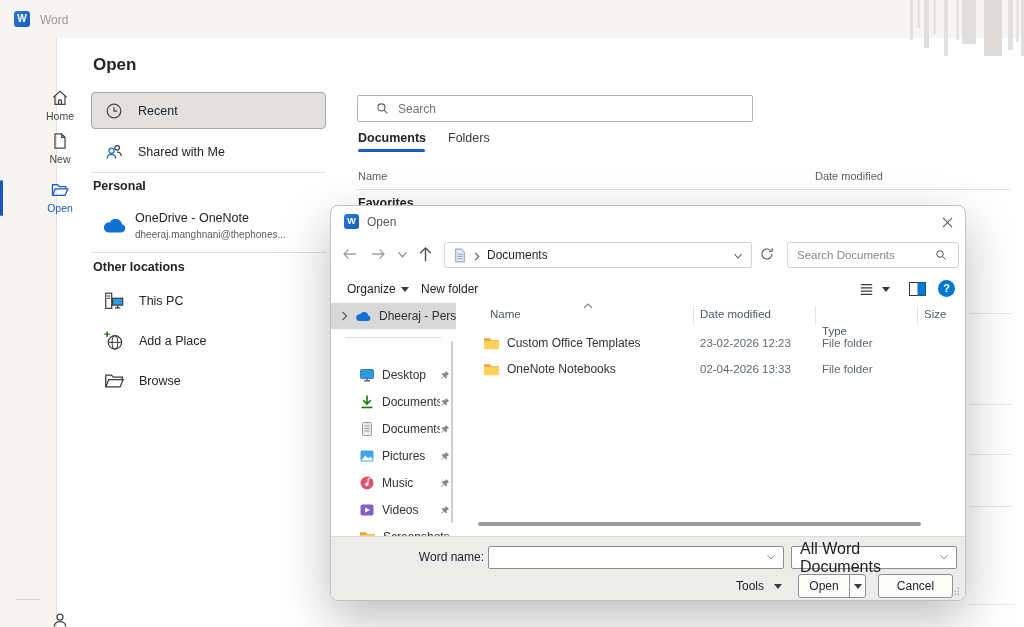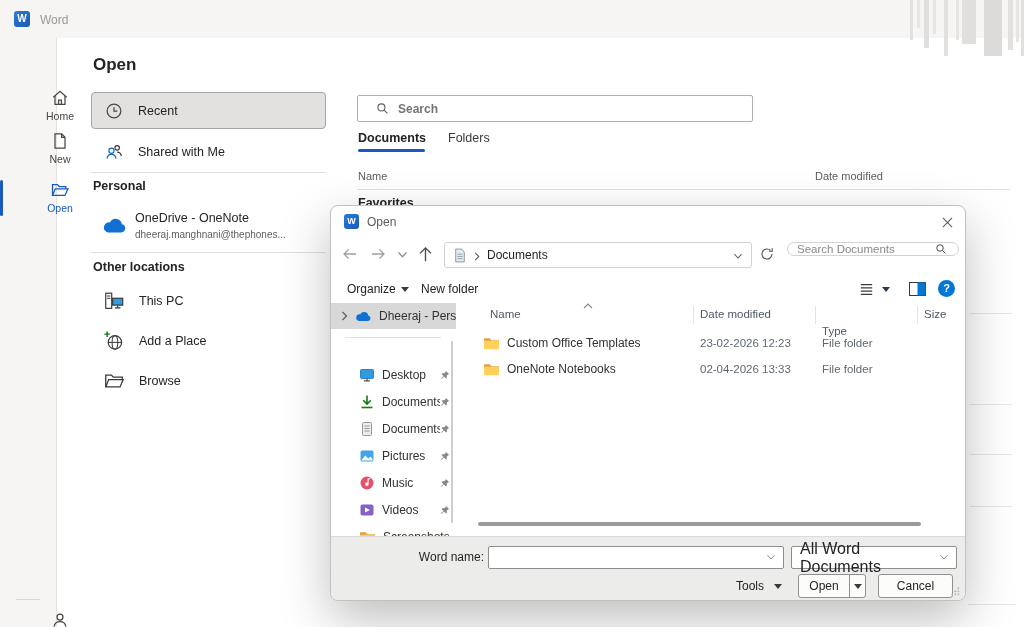--- a/index.html
+++ b/index.html
@@ -22,21 +22,21 @@
   .rail-indicator { position:absolute; left:0; width:3px; height:36px; border-radius:2px; background:#185abd; }
 
   
   .bs-title { font-size:17px; font-weight:700; color:#252423; }
   .menu-item { position:absolute; left:91px; width:235px; display:flex; align-items:center; }
   .menu-item .lbl { font-size:12.5px; color:#242424; margin-left:14px; }
   .pill { background:#e2e1e0; border:1px solid #a8a6a4; border-radius:4px; }
   .sec-header { font-size:12.5px; font-weight:700; color:#242424; }
   .divider { height:1px; background:#e1dfdd; }
   .search-box { border:1px solid #b3b1af; border-radius:2px; background:#fff; display:flex; align-items:center; }
-  .search-box input { border:none; outline:none; background:transparent; font-family:inherit; font-size:12px; color:#ef4444; flex:1;font-weight:bold; }
+  .search-box input { border:none; outline:none; background:transparent; font-family:inherit; font-size:12px; color:#ef4444; flex:1; }
   .search-box input::placeholder { color:#767472; }
   .tab { font-size:12.5px; }
   .tab.active { font-weight:700; color:#242424; }
   .col-h { font-size:11px; color:#605e5c; }
   .faint-line { background:#e9e7e5; height:1px; }
 
   
   .dialog { left:330px; top:205px; width:636px; height:396px; background:#fff; border:1px solid #c3c1bf;
             border-radius:8px; box-shadow:0 18px 50px rgba(0,0,0,.26); z-index:20; overflow:hidden; }
   .dlg-title { font-size:12px; color:#5c5a58; }
@@ -243,21 +243,21 @@
       </svg>
     </div>
 
     <div class="abs" style="left:428px;top:40px;">
       <svg width="16" height="16" viewBox="0 0 24 24">
         <path d="M19.5 12 a7.5 7.5 0 1 1-2.2-5.3" fill="none" stroke="#514f4d" stroke-width="1.6"></path>
         <path d="M19.8 3.2 V8 H15" fill="none" stroke="#514f4d" stroke-width="1.6"></path>
       </svg>
     </div>
 
-    <div class="abs dlg-search" style="left:456px;top:36px;width:172px;height:14px;display:flex;border-radius:7px;">
+    <div class="abs dlg-search" style="left:456px;top:36px;width:172px;height:26px;display:flex;align-items:center;">
       <input style="margin-left: 9px;" placeholder="Search Documents">
       <svg width="12" height="12" viewBox="0 0 24 24" style="margin-right:9px;">
         <circle cx="10" cy="10" r="6.5" fill="none" stroke="#514f4d" stroke-width="2"></circle>
         <path d="M15 15 L21 21" stroke="#514f4d" stroke-width="2"></path>
       </svg>
     </div>
 
     <div class="abs" style="left:16px;top:76px;display:flex;align-items:center;">
       <span class="tool-lbl">Organize</span>
       <svg width="8" height="5" viewBox="0 0 8 5" style="margin-left:5px;">

